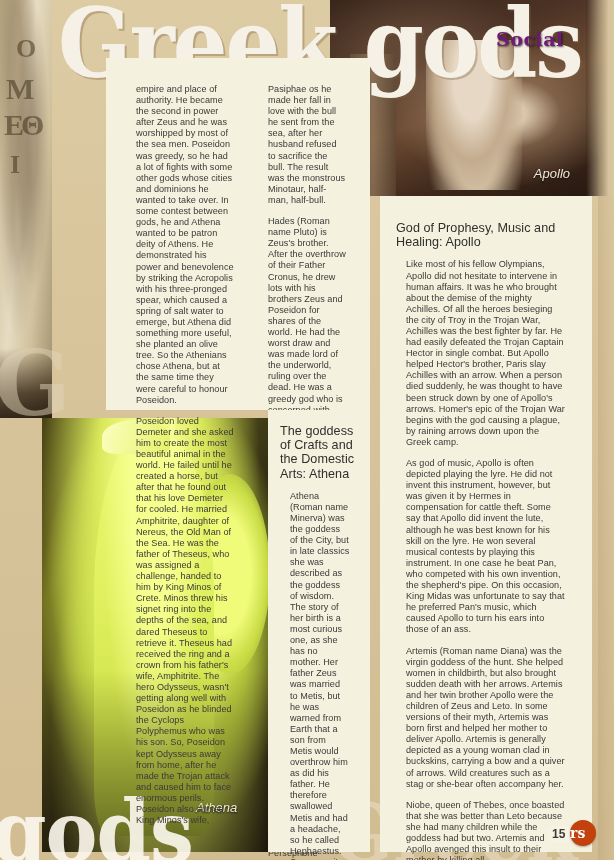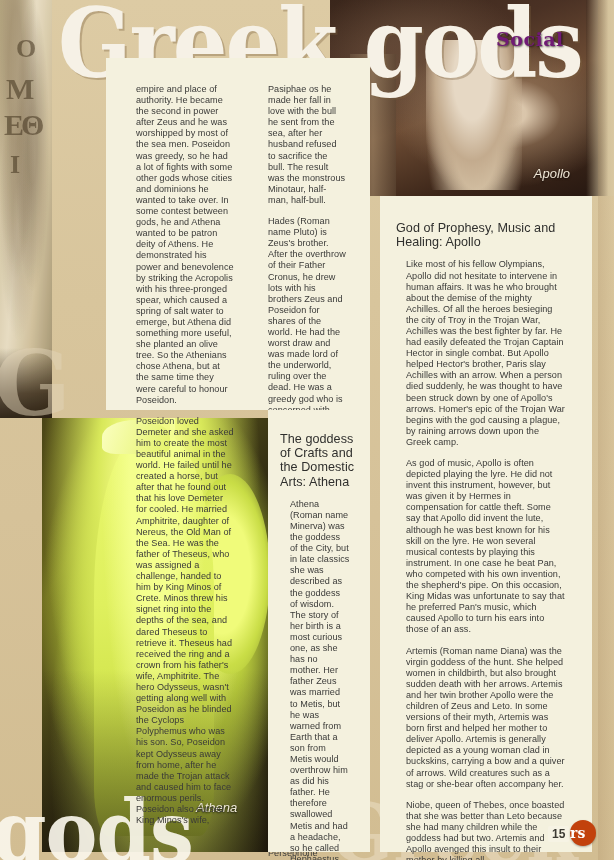--- a/index.html
+++ b/index.html
@@ -175,21 +175,21 @@
   .col-1{left:20px;top:16px;width:118px;}
   .col-2{left:152px;top:16px;width:98px;}
   .col-right-inner{left:16px;top:14px;width:180px;}
   .col-athena-inner{left:12px;top:14px;width:80px;}
 
   h2.sec{
     font-size:12.6px;line-height:14.2px;
     font-weight:normal;color:#2f2f2d;
     margin:11px 0 9px 0;
   }
-  h2.sec.first{margin-top:8px;}
+  h2.sec.first{margin-top:0;}
 
   
   .pagenum{
     position:absolute;left:548px;top:826px;
     font-size:12px;font-weight:bold;color:#3c3a33;
     background:#f6f3e4;padding:1px 4px;border-radius:2px;
   }
   .logo-rs{
     position:absolute;left:570px;top:820px;width:26px;height:26px;
     border-radius:50%;background:#c2410c;

